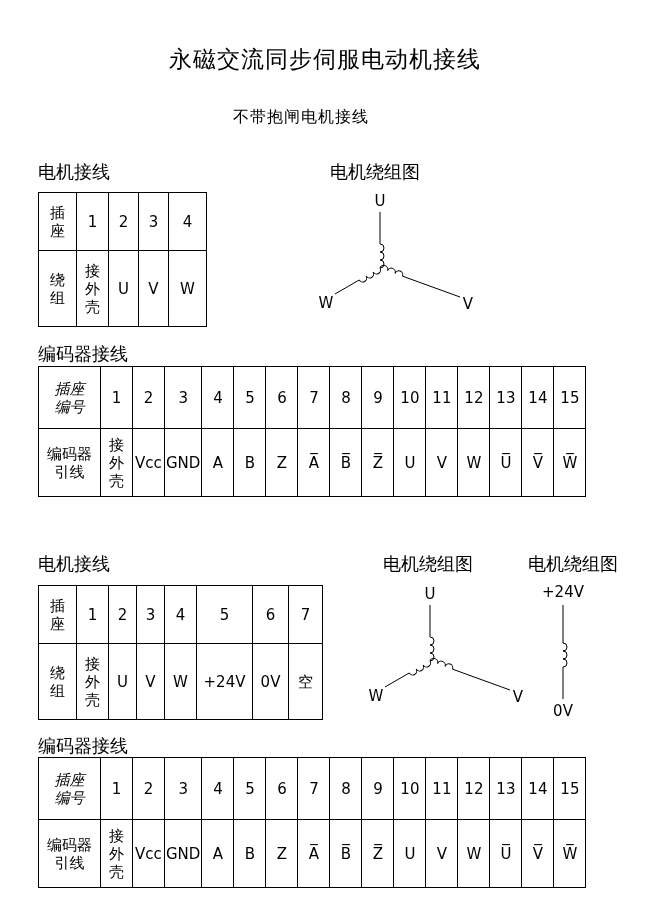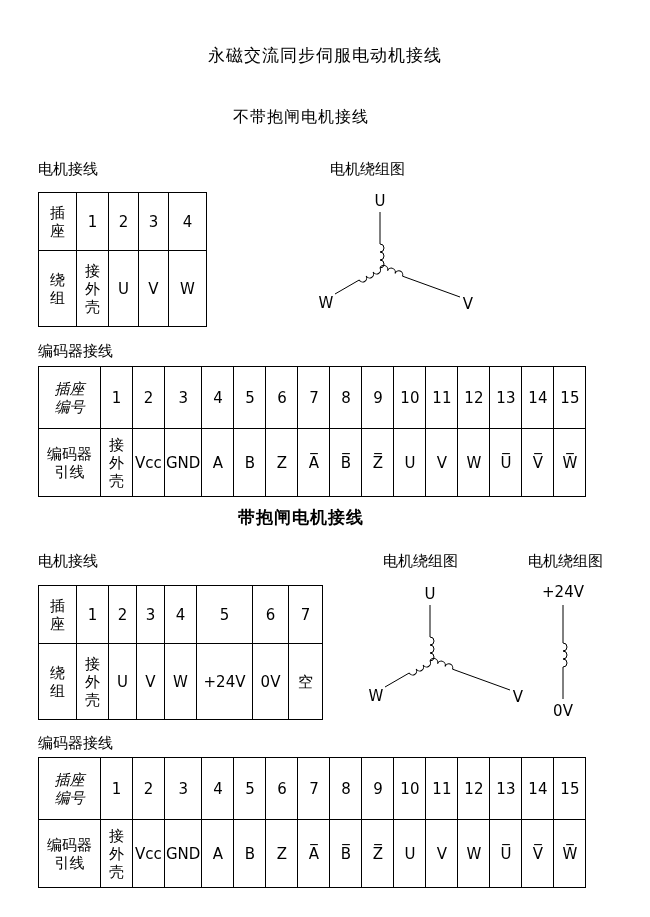--- a/index.html
+++ b/index.html
@@ -9,26 +9,26 @@
     width: 650px;
     height: 917px;
     background: #ffffff;
     color: #000000;
     font-family: "Liberation Sans", "DejaVu Sans", sans-serif;
     overflow: hidden;
   }
   .abs { position: absolute; }
   .title {
     top: 44px; left: 0; width: 650px;
-    text-align: center; font-size: 17px; letter-spacing: 1px;
+    text-align: center; font-size: 23px; letter-spacing: 1px;
   }
   .sub { left: 0; width: 602px; text-align: center; letter-spacing: 1px; }
   .sub1 { top: 107px; font-size: 16px; }
   .sub2 { top: 506px; font-size: 17px; font-weight: bold; }
-  .lbl { font-size: 15px; }
+  .lbl { font-size: 18px; }
   .lbl-motor1 { left: 38px;  top: 160px; }
   .lbl-wind1  { left: 330px; top: 160px; }
   .lbl-enc1   { left: 38px;  top: 342px; }
   .lbl-motor2 { left: 38px;  top: 552px; }
   .lbl-wind2  { left: 383px; top: 552px; }
   .lbl-brake  { left: 528px; top: 552px; }
   .lbl-enc2   { left: 38px;  top: 734px; }
 
   table.tbl { position: absolute; border-collapse: collapse; background: #fff; }
   .tbl td {
@@ -154,21 +154,20 @@
       <td>U</td>
       <td>V</td>
       <td>W</td>
       <td>U̅</td>
       <td>V̅</td>
       <td>W̅</td>
     </tr>
   </tbody>
     </table>
 
-  <div class="abs sub sub2">带抱闸电机接线</div>
 
   <div class="abs lbl lbl-motor2">电机接线</div>
   <div class="abs lbl lbl-wind2">电机绕组图</div>
   <div class="abs lbl lbl-brake">电机绕组图</div>
 
   <table class="tbl tbl-c">
     <tbody>
         <tr class="r1">
       <td class="cc0">插
 座</td>

